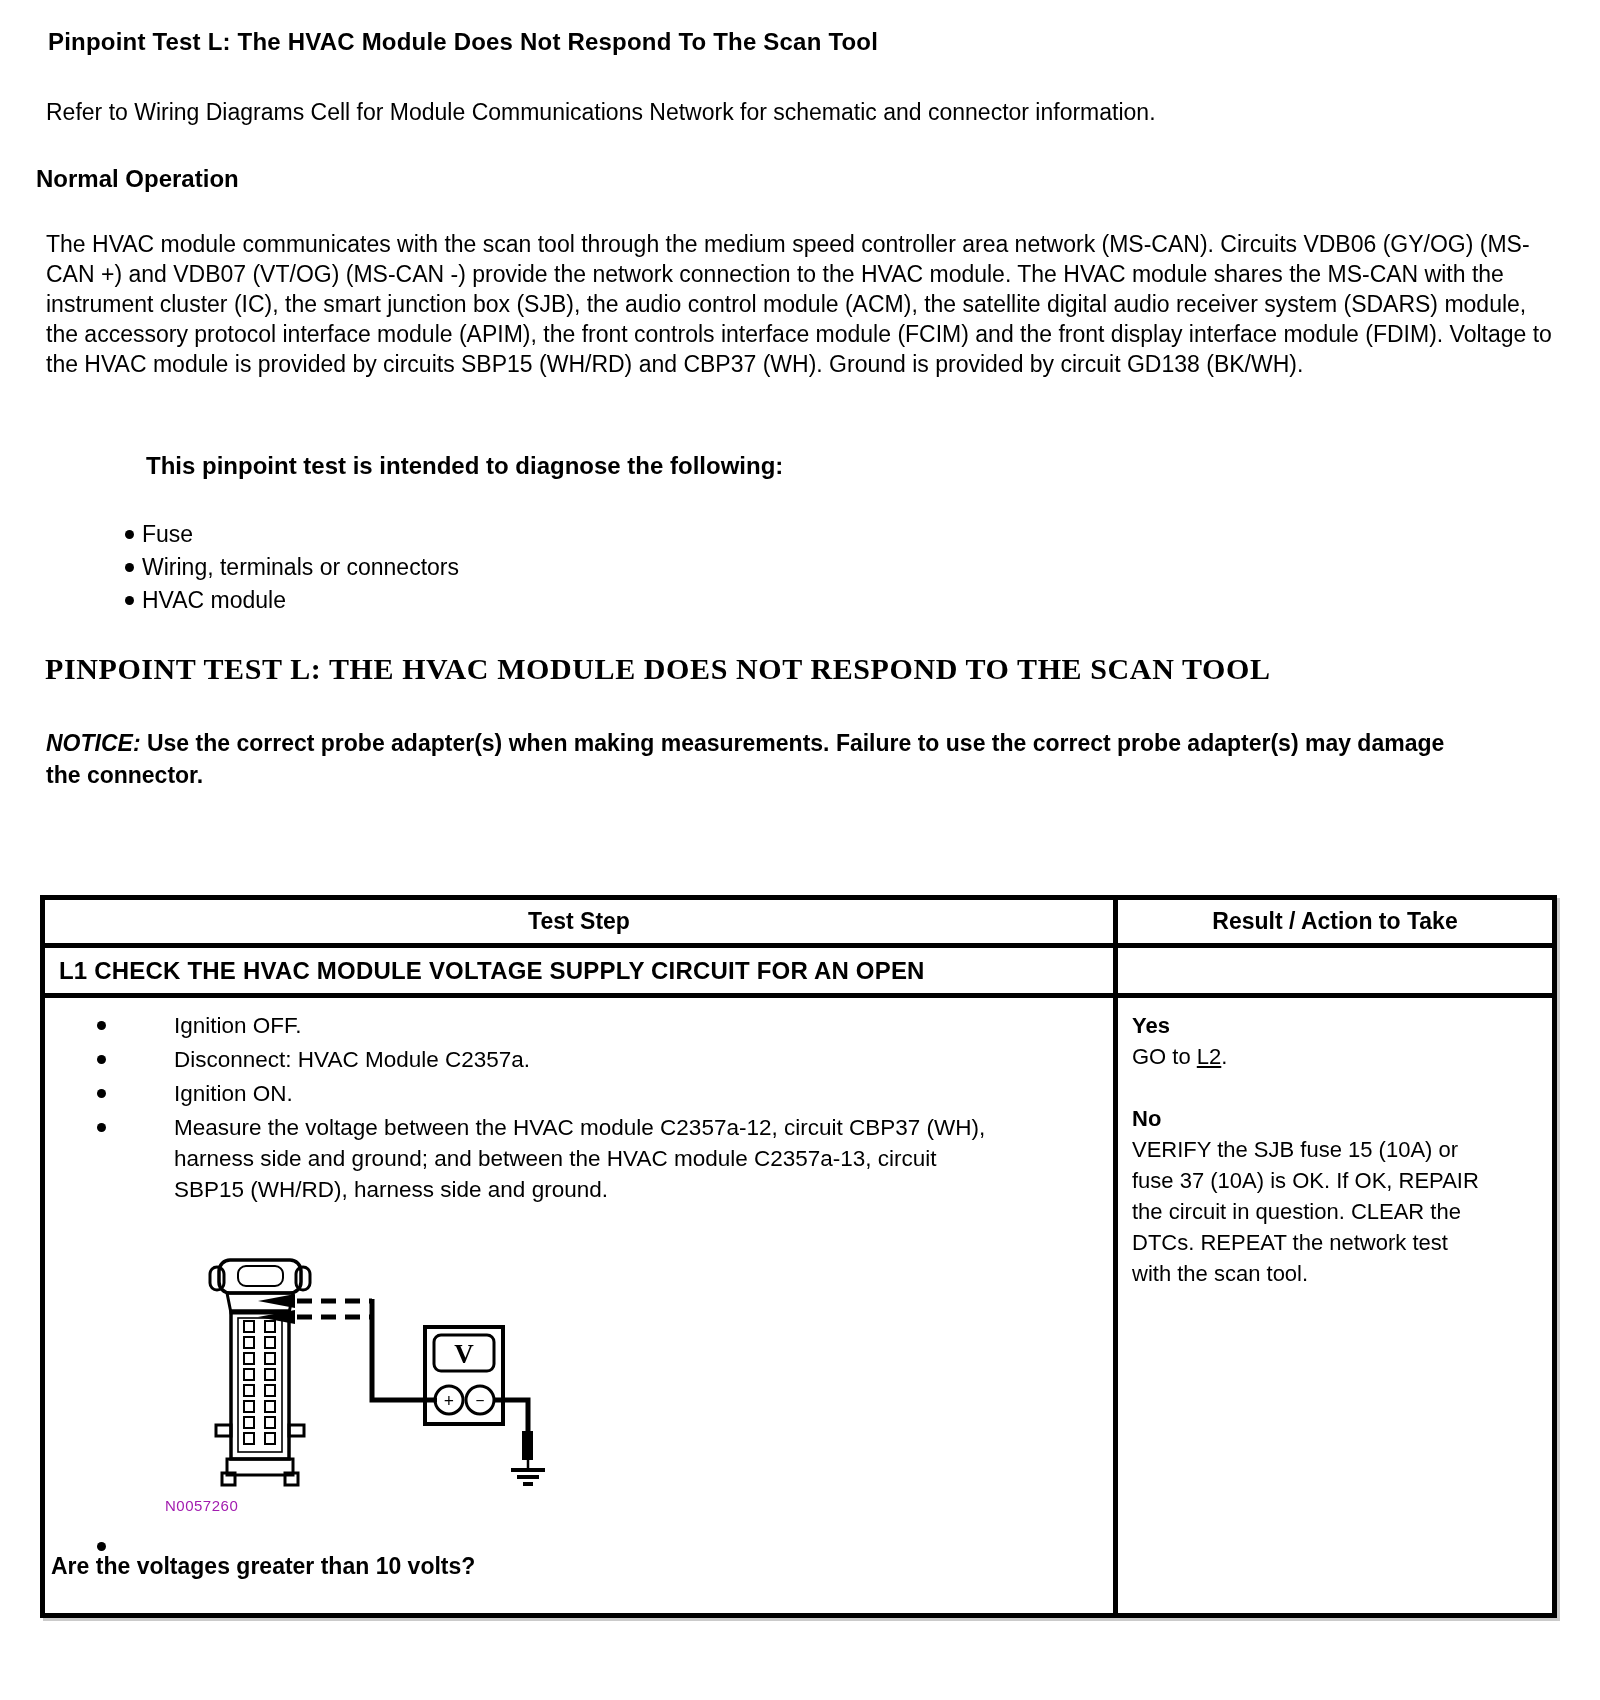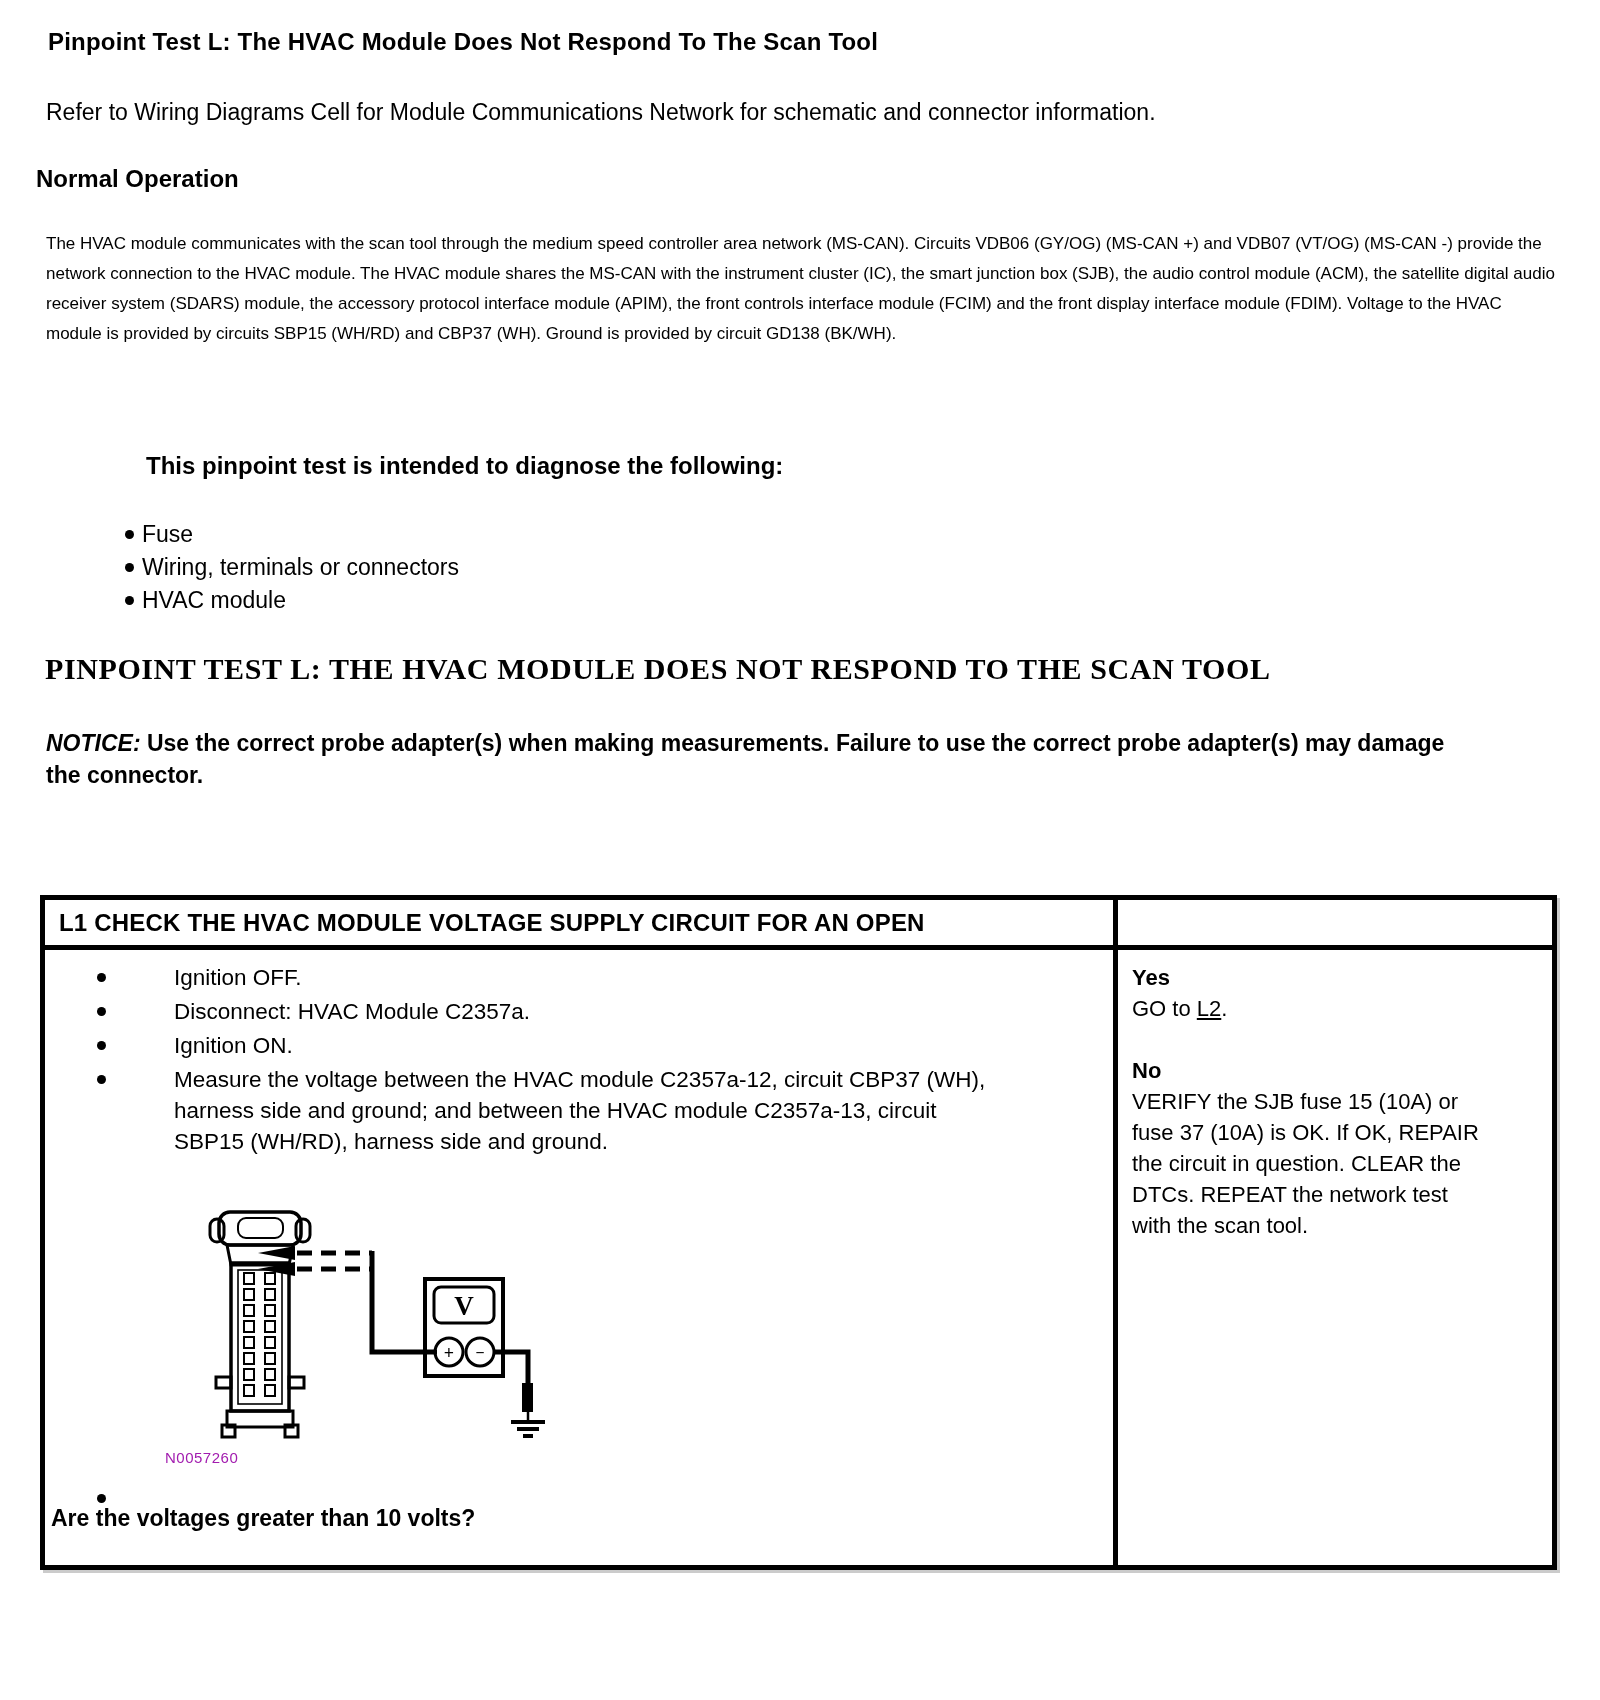--- a/index.html
+++ b/index.html
@@ -7,21 +7,21 @@
   body {
     width:1600px; height:1700px; position:relative; overflow:hidden;
     font-family:"Liberation Sans", sans-serif; color:#000;
     -webkit-font-smoothing:antialiased;
   }
   .abs { position:absolute; }
 
   #doc-title { top:28px; left:48px; font-size:24px; font-weight:bold; letter-spacing:0.2px; }
   #intro-paragraph { top:99px; left:46px; width:1510px; font-size:23px; }
   #normal-operation-heading { top:165px; left:36px; font-size:24px; font-weight:bold; }
-  #normal-operation-body { top:229px; left:46px; width:1512px; font-size:17px; line-height:30px; }
+  #normal-operation-body { top:229px; left:46px; width:1512px; font-size:23px; line-height:30px; }
 
   #diagnose-heading { top:452px; left:146px; font-size:24px; font-weight:bold; }
   #diagnose-list { top:522px; left:125px; font-size:23px; line-height:25px; }
   .diag-item { display:flex; align-items:center; margin-bottom:8px; }
   .dot { width:9px; height:9px; border-radius:50%; background:#000; flex:0 0 auto; }
   .diag-item .dot { margin-right:8px; }
 
   #pinpoint-heading { top:652px; left:45px; font-family:"Liberation Serif", serif;
     font-size:30px; font-weight:bold; letter-spacing:0.6px; }
 
@@ -90,20 +90,24 @@
 
 <div id="notice-paragraph" class="abs"><span class="notice-label">NOTICE:</span><span> Use the correct probe adapter(s) when making measurements. Failure to use the correct probe adapter(s) may damage the connector.</span></div>
 
 <table id="pinpoint-table" class="abs">
   <colgroup>
       <col style="width:1073px">
       <col style="width:439px">
     </colgroup>
 
   <tbody>
+      <tr>
+    <th class="col-head">Test Step</th>
+    <th class="col-head">Result / Action to Take</th>
+  </tr>
 
   <tr>
     <td class="step-title-cell">L1 CHECK THE HVAC MODULE VOLTAGE SUPPLY CIRCUIT FOR AN OPEN</td>
     <td class="empty-cell"></td>
   </tr>
 
   <tr>
     <td class="content-cell">
       <div class="steps">
         <div class="step-item">

